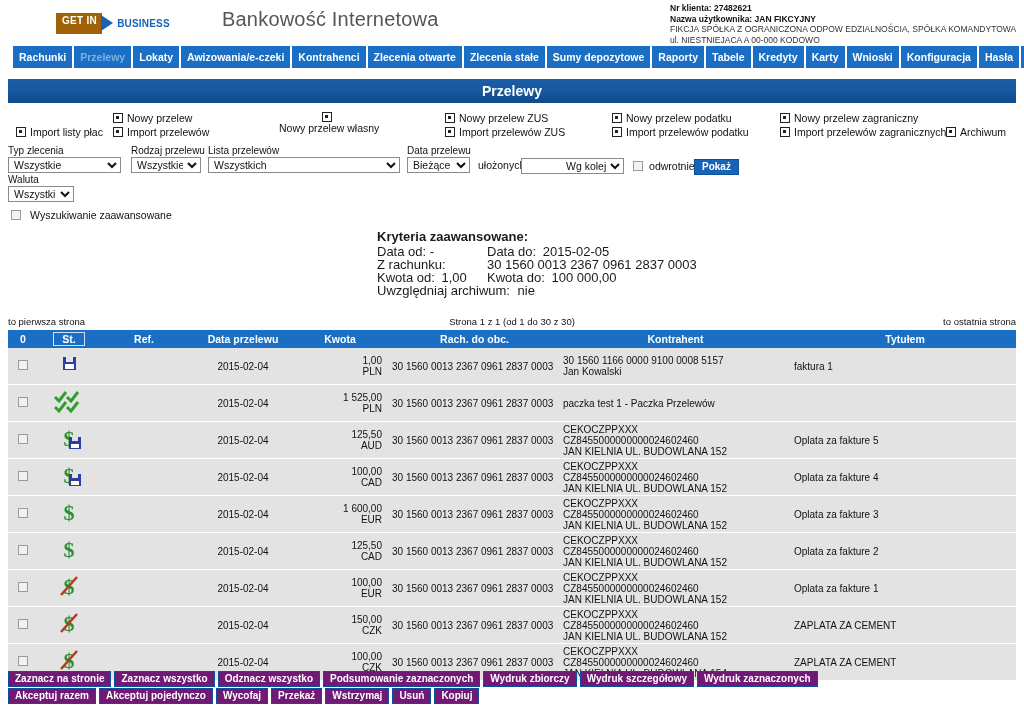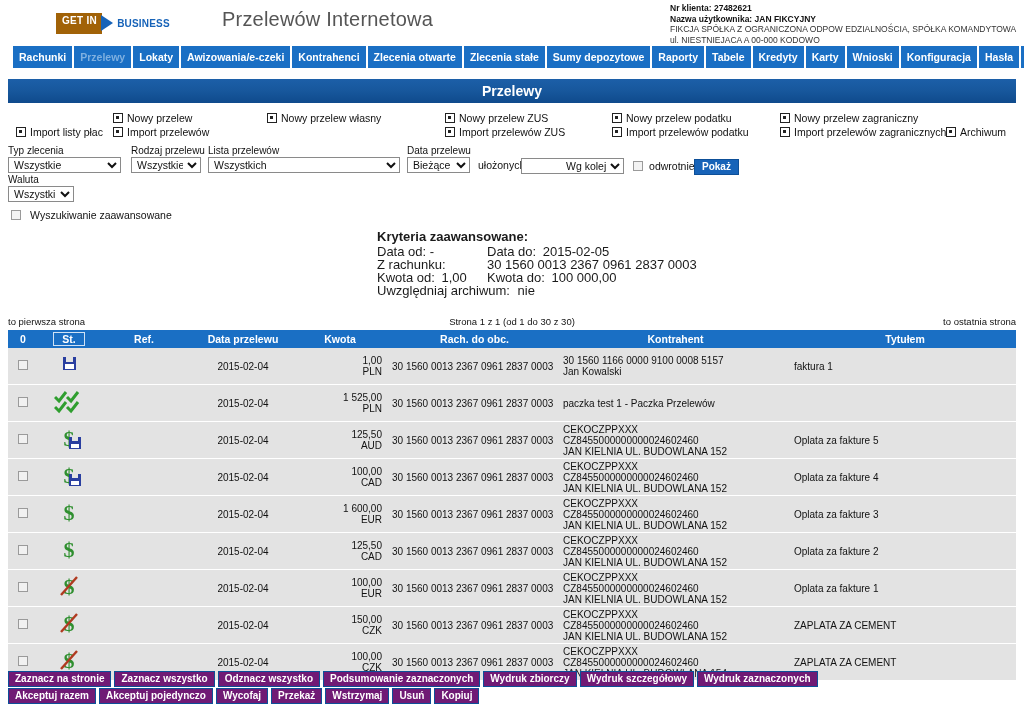--- a/index.html
+++ b/index.html
@@ -165,21 +165,21 @@
 <body>
 
 <div class="page">
 
   <div class="header">
     <div class="logo">
       <span class="logo-getin">GET IN</span>
       <span class="logo-arrow"></span>
       <span class="logo-business">BUSINESS</span>
     </div>
-    <div class="app-title">Przelewów Internetowa</div>
+    <div class="app-title">Bankowość Internetowa</div>
     <div class="client-box">
       <div class="l b">Nr klienta: 27482621</div>
       <div class="l b">Nazwa użytkownika: JAN FIKCYJNY</div>
       <div class="l">FIKCJA SPÓŁKA Z OGRANICZONA ODPOW EDZIALNOŚCIA, SPÓŁKA KOMANDYTOWA</div>
       <div class="l">ul. NIESTNIEJACA A 00-000 KODOWO</div>
     </div>
   </div>
 
   <div class="nav" id="nav">
       <a href="#" class="">Rachunki</a>
@@ -208,21 +208,21 @@
         <span>Import listy płac</span>
       </span>
       <span class="alink" style="left: 105px; top: 0px;">
         <span class="sqicon"></span>
         <span>Nowy przelew</span>
       </span>
       <span class="alink" style="left: 105px; top: 14px;">
         <span class="sqicon"></span>
         <span>Import przelewów</span>
       </span>
-      <span class="alink" style="left: 259px; top: 0px;">
+      <span class="alink" style="left: 271px; top: 0px; flex-direction: column;">
         <span class="sqicon"></span>
         <span>Nowy przelew własny</span>
       </span>
       <span class="alink" style="left: 437px; top: 0px;">
         <span class="sqicon"></span>
         <span>Nowy przelew ZUS</span>
       </span>
       <span class="alink" style="left: 437px; top: 14px;">
         <span class="sqicon"></span>
         <span>Import przelewów ZUS</span>

